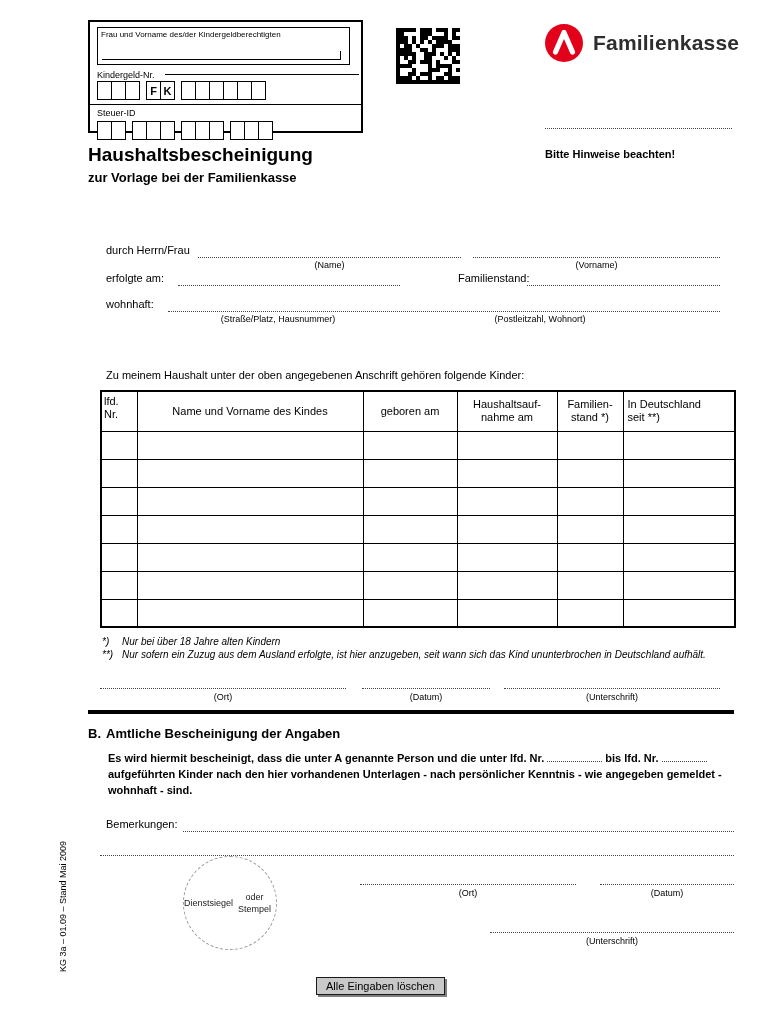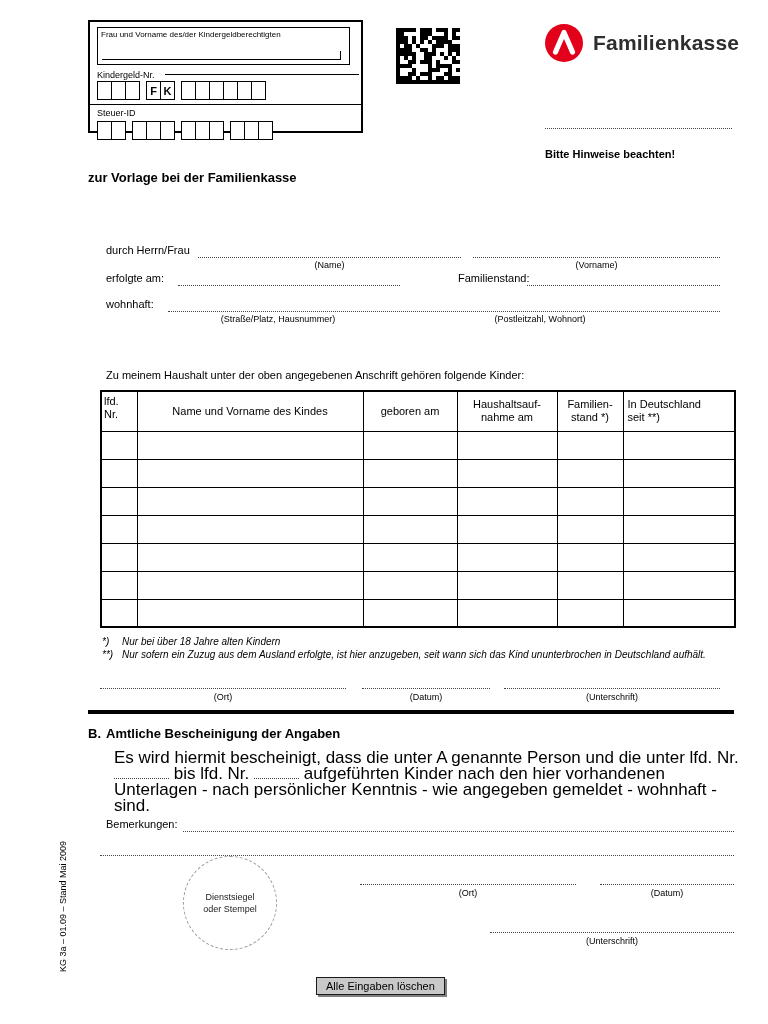--- a/index.html
+++ b/index.html
@@ -45,26 +45,26 @@
                 white-space:pre-line;vertical-align:middle;padding:3px 2px;height:40px;}
   table.kids th.first{text-align:left;vertical-align:top;}
   table.kids th.last{text-align:left;padding-left:4px;}
   table.kids td{height:28px;}
 
   .footnote{position:absolute;font-size:10px;font-style:italic;line-height:12px;}
   .fn-marker{display:inline-block;width:20px;font-style:italic;}
 
   .rule-thick{position:absolute;left:88px;top:710px;width:646px;height:4px;background:#000;}
 
-  .para-b{position:absolute;left:114px;top:750px;width:630px;font-size:17px;line-height:16px;}
+  .para-b{position:absolute;left:108px;top:750px;width:630px;font-size:11px;line-height:16px;font-weight:bold;}
   .blank{display:inline-block;border-bottom:1px dotted #444;height:11px;vertical-align:baseline;}
   .w55{width:55px;}.w45{width:45px;}
 
   .stamp{position:absolute;left:183px;top:856px;width:92px;height:92px;border:1px dashed #999;
-         border-radius:50%;display:flex;flex-direction:column;align-items:center;justify-content:center;
+         border-radius:50%;display:flex;flex-direction:row;align-items:center;justify-content:center;
          font-size:9px;line-height:12px;color:#222;text-align:center;}
 
   .side-text{position:absolute;left:58px;top:972px;width:162px;font-size:9px;color:#000;
              transform:rotate(-90deg);transform-origin:0 0;white-space:nowrap;}
 
   .reset-btn{position:absolute;left:316px;top:977px;font-family:"Liberation Sans",sans-serif;
              font-size:11px;padding:2px 9px;background:#c9c9c9;border:1px solid #1a1a1a;
              box-shadow:2px 2px 0 rgba(0,0,0,0.5);cursor:pointer;}
 
   .barcode{position:absolute;left:396px;top:28px;width:64px;height:56px;}
@@ -264,20 +264,21 @@
     <svg width="38" height="38" viewBox="0 0 38 38">
       <circle cx="19" cy="19" r="19" fill="#e2001a"></circle>
       <path d="M10.5 28 L19 8.5 L27.5 28" fill="none" stroke="#ffffff" stroke-width="5.2" stroke-linecap="round" stroke-linejoin="round"></path>
     </svg>
   </div>
   <div class="logo-text">Familienkasse</div>
 
   <div class="dline" style="left:545px;top:118px;width:187px;height:10px;"></div>
   <div class="notice">Bitte Hinweise beachten!</div>
 
+  <div class="title">Haushaltsbescheinigung</div>
   <div class="subtitle">zur Vorlage bei der Familienkasse</div>
 
 
   <div class="lbl" style="left:106px;top:244px;">durch Herrn/Frau</div>
   <div class="dline" style="left:198px;top:245px;width:263px;height:12px;"></div>
   <div class="cap" style="left:198px;top:260px;width:263px;">(Name)</div>
   <div class="dline" style="left:473px;top:245px;width:247px;height:12px;"></div>
   <div class="cap" style="left:473px;top:260px;width:247px;">(Vorname)</div>
 
   <div class="lbl" style="left:106px;top:272px;">erfolgte am:</div>

